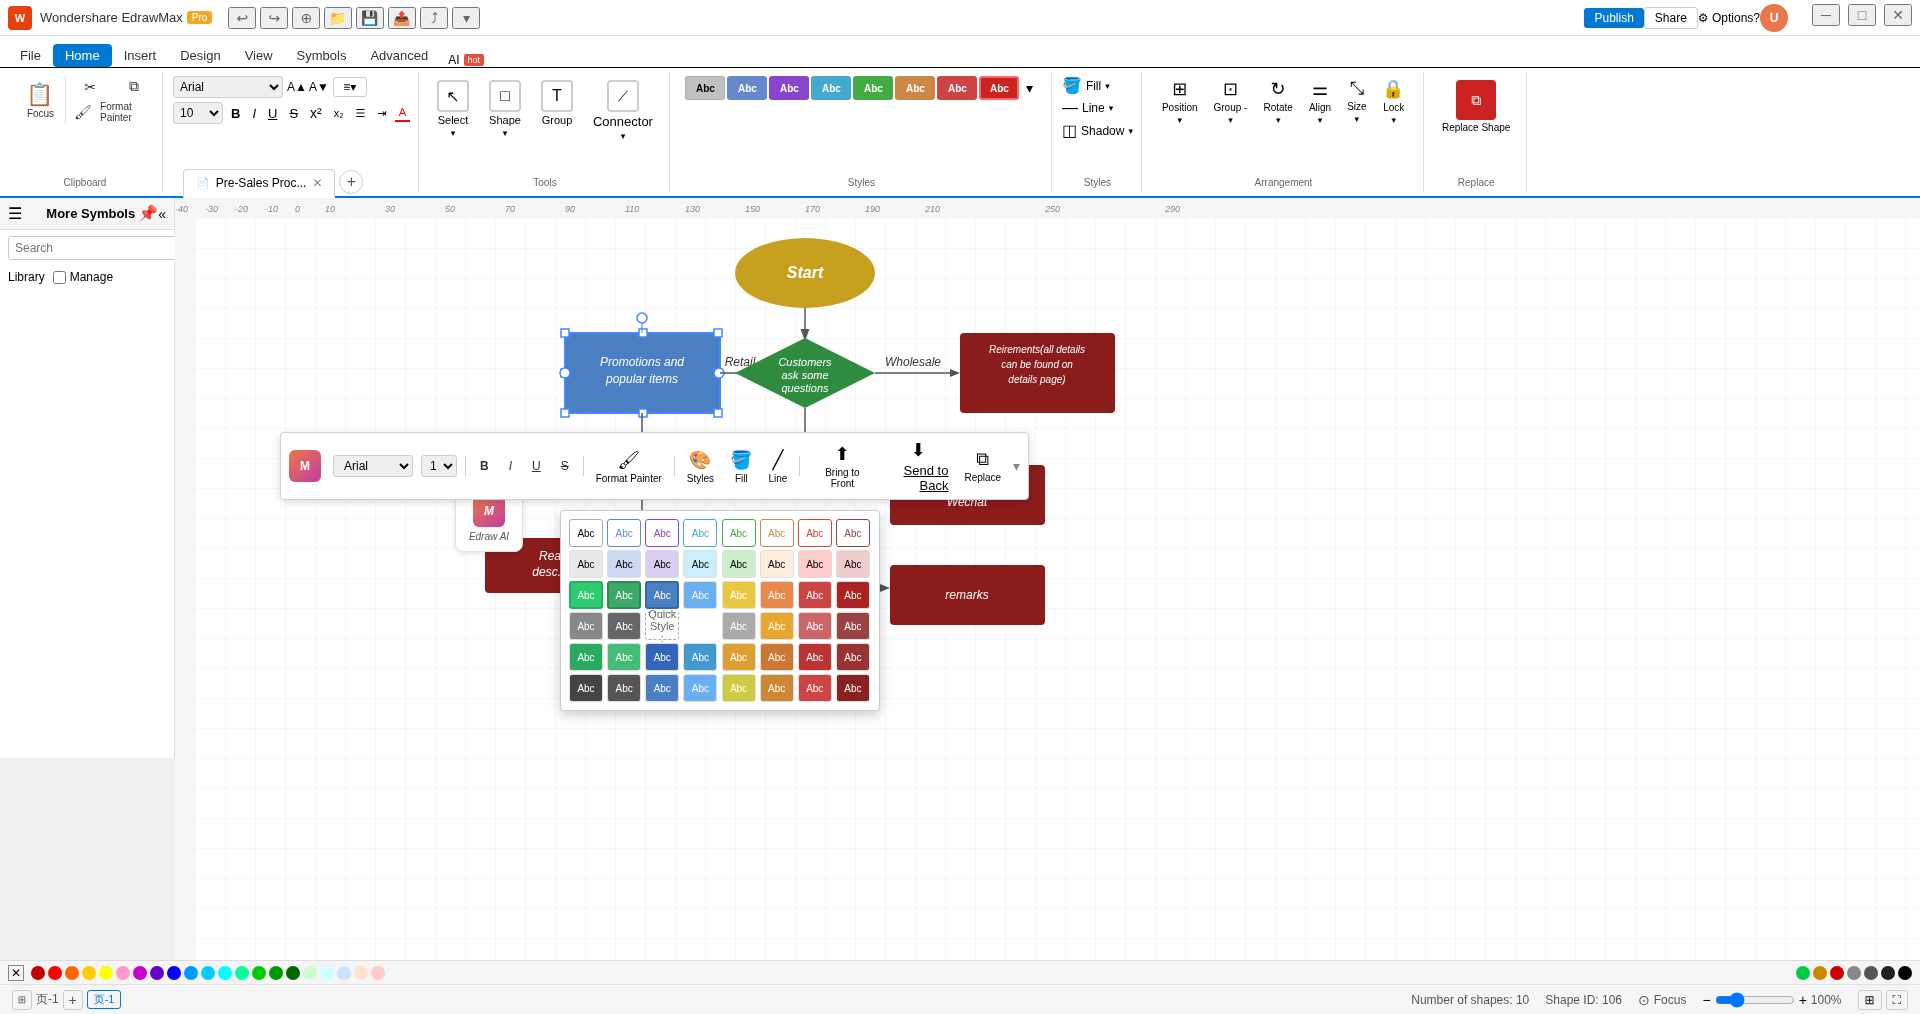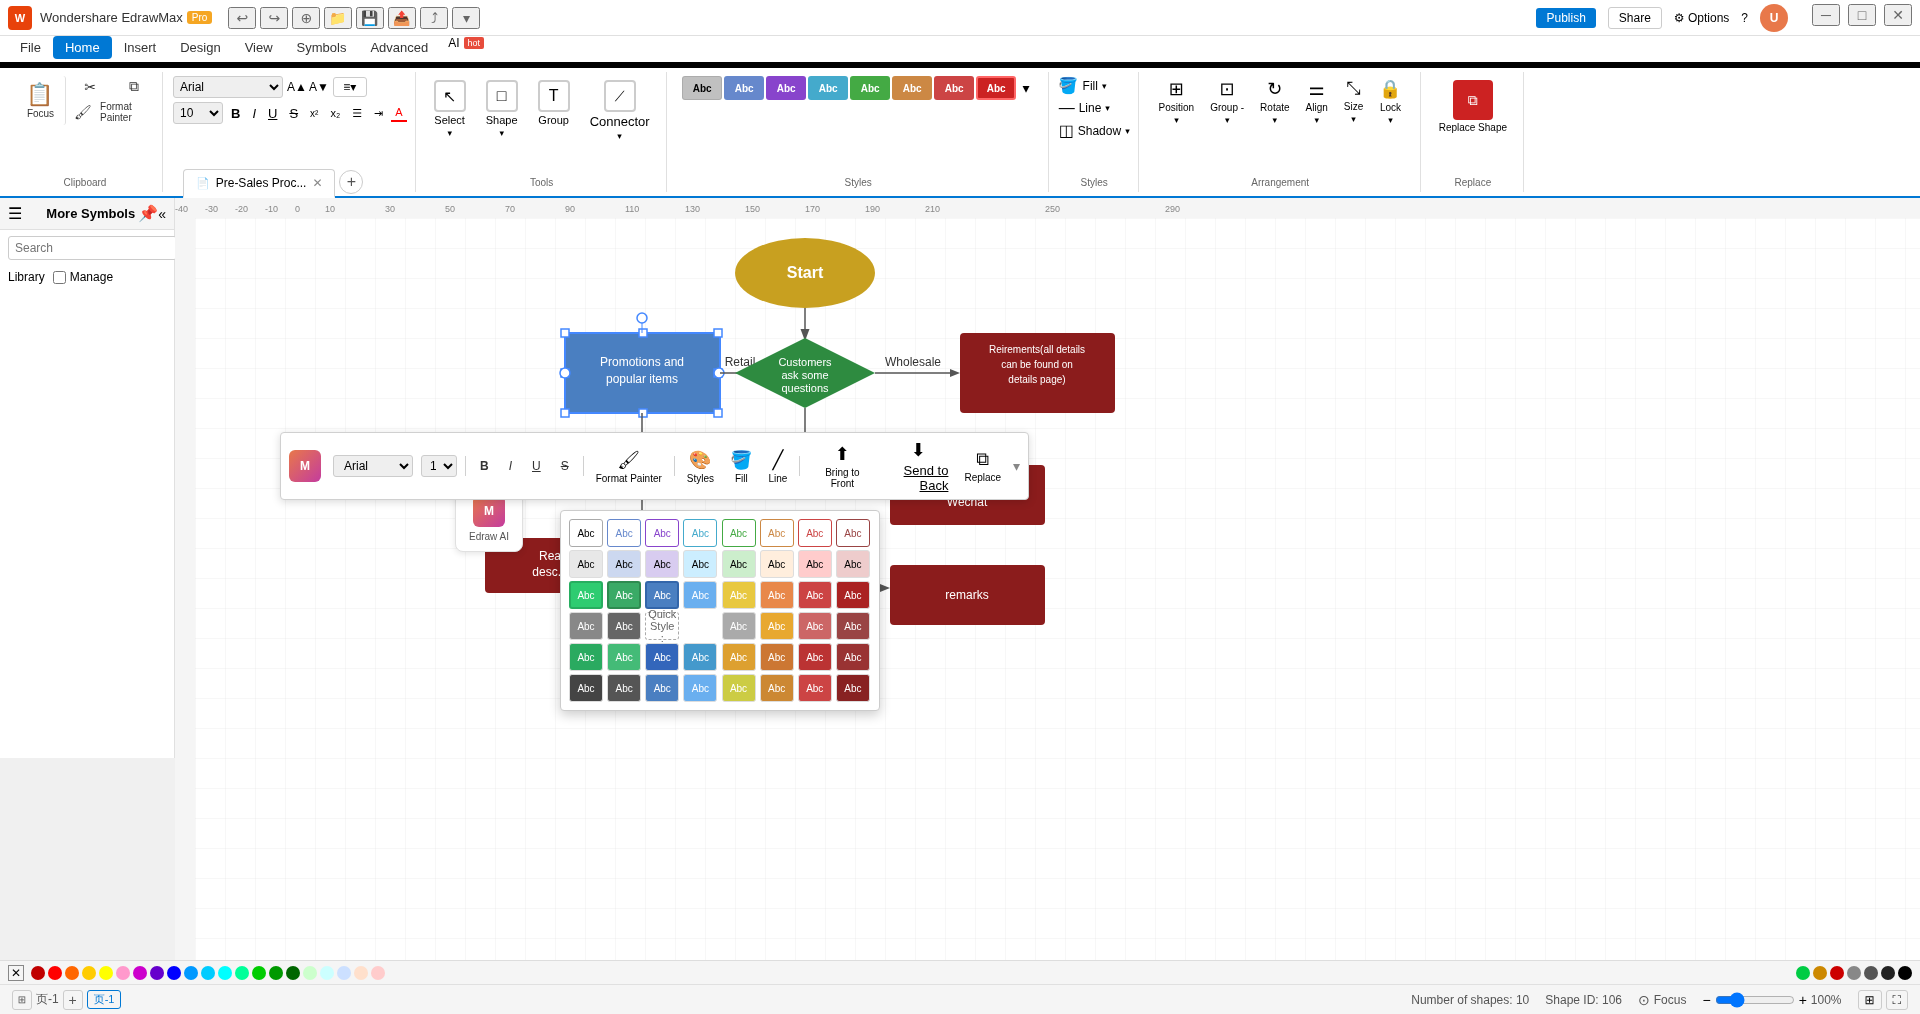--- a/index.html
+++ b/index.html
@@ -7,21 +7,21 @@
     
     
     #title-bar { display: flex; align-items: center; background: #fff; height: 36px; padding: 0 8px; border-bottom: 1px solid #e0e0e0; }
     #title-bar .app-logo { width: 24px; height: 24px; background: #e8420a; border-radius: 4px; display: flex; align-items: center; justify-content: center; color: white; font-weight: bold; font-size: 11px; margin-right: 8px; }
     #title-bar .app-name { font-size: 13px; color: #333; margin-right: 4px; }
     #title-bar .pro-badge { background: #f5a623; color: white; font-size: 10px; padding: 1px 5px; border-radius: 3px; margin-right: 16px; }
     #title-bar .win-controls { margin-left: auto; display: flex; gap: 8px; }
     #title-bar .win-btn { width: 28px; height: 22px; display: flex; align-items: center; justify-content: center; cursor: pointer; font-size: 14px; color: #666; }
     
     
-    #menu-bar { display: flex; align-items: flex-start; background: #fff; height: 32px; padding: 0 8px; border-bottom: 6px solid #000000; }
+    #menu-bar { display: flex; align-items: flex-end; background: #fff; height: 32px; padding: 0 8px; border-bottom: 1px solid #000000; }
     .menu-item { padding: 4px 12px; cursor: pointer; font-size: 13px; color: #333; border-radius: 3px; }
     .menu-item.active { background: #0078d4; color: white; border-radius: 4px; }
     
     
     #ribbon { display: flex; background: #fff; border-bottom: 2px solid #0078d4; min-height: 130px; padding: 4px 8px; gap: 2px; }
     .ribbon-group { display: flex; flex-direction: column; align-items: center; padding: 4px 8px; border-right: 1px solid #e0e0e0; min-width: fit-content; }
     .ribbon-group-label { font-size: 10px; color: #666; margin-top: auto; padding-top: 4px; }
     .ribbon-group-content { display: flex; align-items: flex-start; gap: 4px; flex: 1; }
     .ribbon-btn { display: flex; flex-direction: column; align-items: center; justify-content: center; padding: 4px 6px; cursor: pointer; border-radius: 3px; min-width: 40px; font-size: 11px; color: #333; text-align: center; }
     .ribbon-btn.large { min-width: 50px; padding: 6px 8px; }
@@ -43,21 +43,21 @@
     
     
     #left-sidebar { position: absolute; top: 198px; left: 0; width: 175px; height: 560px; background: #fff; border-right: 1px solid #e0e0e0; }
     #sidebar-header { display: flex; align-items: center; padding: 6px 8px; background: #f5f5f5; border-bottom: 1px solid #e0e0e0; }
     #sidebar-header .title { font-size: 13px; font-weight: bold; }
     .search-row { display: flex; padding: 6px 8px; gap: 4px; }
     .search-input { flex: 1; border: 1px solid #ccc; border-radius: 3px; padding: 4px 6px; font-size: 12px; }
     .search-btn { background: #0078d4; color: white; border: none; border-radius: 3px; padding: 4px 10px; font-size: 12px; cursor: pointer; }
     
     
-    #canvas-area { position: absolute; top: 198px; left: 175px; right: 0; bottom: 30px; background: #3b82f6; overflow: hidden; }
+    #canvas-area { position: absolute; top: 198px; left: 175px; right: 0; bottom: 30px; background: #3b82f6; overflow: hidden; font-style: italic; }
     
     
     #ruler-h { position: absolute; top: 0; left: 0; right: 0; height: 20px; background: #f5f5f5; border-bottom: 1px solid #d0d0d0; }
     #ruler-v { position: absolute; top: 20px; left: 0; bottom: 0; width: 20px; background: #f5f5f5; border-right: 1px solid #d0d0d0; }
     
     
     #status-bar { position: absolute; bottom: 0; left: 0; right: 0; height: 30px; background: #f5f5f5; border-top: 1px solid #e0e0e0; display: flex; align-items: center; padding: 0 12px; font-size: 12px; color: #555; gap: 16px; }
     
     
     #doc-tab { position: absolute; top: 162px; left: 175px; height: 36px; display: flex; align-items: flex-end; padding-left: 8px; gap: 4px; z-index: 10; }
@@ -84,21 +84,21 @@
     <button class="win-btn" title="Redo">↪</button>
     <button class="win-btn">⊕</button>
     <button class="win-btn">📁</button>
     <button class="win-btn">💾</button>
     <button class="win-btn">📤</button>
     <button class="win-btn">⤴</button>
     <button class="win-btn">▾</button>
   </div>
 
   <div class="win-controls">
-    <div style="margin-right:16px; display:flex; gap:12px; align-items:center;">
+    <div style="margin-right:16px; display:flex; align-items:center;">
       <button style="background:#0078d4; color:white; border:none; border-radius:3px; padding:3px 10px; font-size:12px; cursor:pointer;">Publish</button>
       <button style="background:transparent; border:1px solid #ccc; border-radius:3px; padding:3px 10px; font-size:12px; cursor:pointer;">Share</button>
       <button style="background:transparent; border:none; font-size:12px; cursor:pointer;">⚙ Options</button>
       <button style="background:transparent; border:none; font-size:12px; cursor:pointer;">?</button>
       <div style="width:28px; height:28px; border-radius:50%; background:#e8784a; display:flex; align-items:center; justify-content:center; color:white; font-weight:bold; cursor:pointer;">U</div>
     </div>
     <button class="win-btn">─</button>
     <button class="win-btn">□</button>
     <button class="win-btn close">✕</button>
   </div>
@@ -155,21 +155,21 @@
         <div style="border:1px solid #ccc; border-radius:3px; padding:2px 4px; width:34px; display:flex; align-items:center; justify-content:center; font-size:12px;">≡▾</div>
       </div>
       <div style="display:flex; align-items:center; gap:4px;">
         <select style="border:1px solid #ccc; border-radius:3px; padding:2px; font-size:12px; width:50px;">
           <option>10</option>
         </select>
         <button style="border:none; background:transparent; font-weight:bold; font-size:13px; cursor:pointer; padding:2px 4px;">B</button>
         <button style="border:none; background:transparent; font-style:italic; font-size:13px; cursor:pointer; padding:2px 4px;">I</button>
         <button style="border:none; background:transparent; text-decoration:underline; font-size:13px; cursor:pointer; padding:2px 4px;">U</button>
         <button style="border:none; background:transparent; text-decoration:line-through; font-size:13px; cursor:pointer; padding:2px 4px;">S</button>
-        <button style="border:none; background:transparent; font-size:10px; cursor:pointer; padding:2px 4px;">x²</button>
+        <button style="border:none; background:transparent; font-size:14px; cursor:pointer; padding:2px 4px;">x²</button>
         <button style="border:none; background:transparent; font-size:11px; cursor:pointer; padding:2px 4px;">x₂</button>
         <button style="border:none; background:transparent; font-size:11px; cursor:pointer; padding:2px 4px;">☰</button>
         <button style="border:none; background:transparent; font-size:11px; cursor:pointer; padding:2px 4px;">⇥</button>
         <button style="border:none; background:transparent; font-size:11px; cursor:pointer; padding:2px 4px; color:red; border-bottom:2px solid red;">A</button>
       </div>
     </div>
     <div class="ribbon-group-label">Font and Alignment</div>
   </div>
 
   <div class="ribbon-group" style="min-width:180px;">

